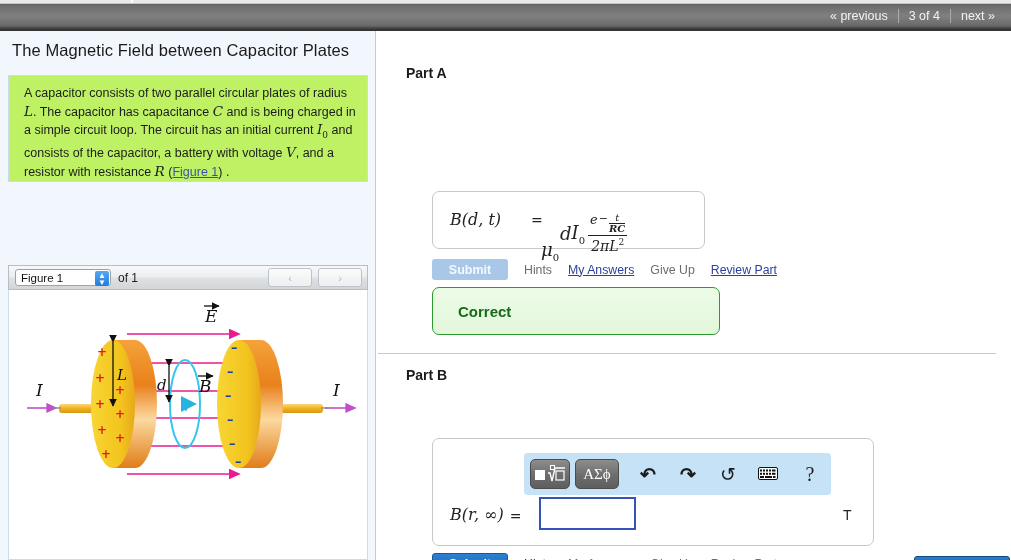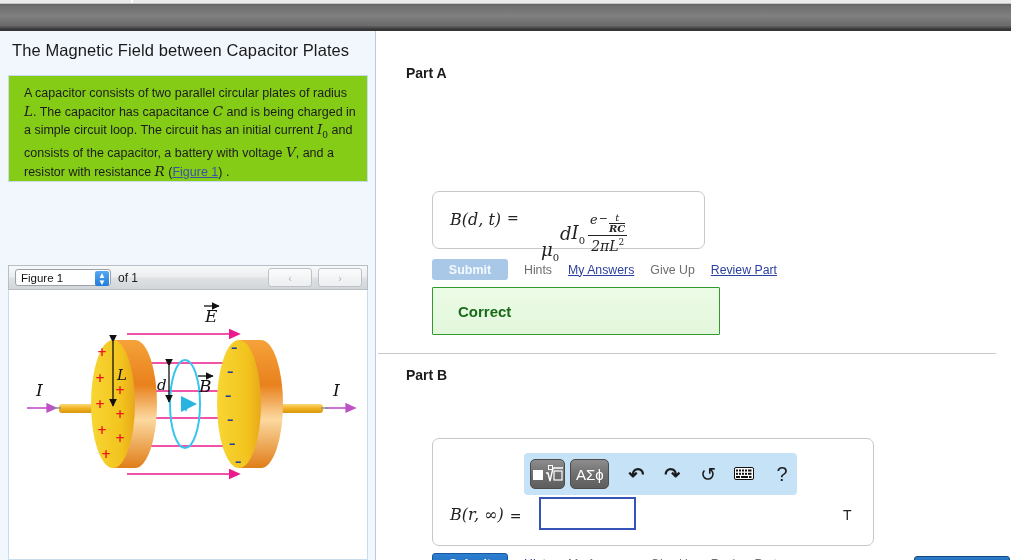--- a/index.html
+++ b/index.html
@@ -40,21 +40,21 @@
     background:#f2f6fd;
     border-right:1px solid #b9cde0;
     box-sizing:border-box;
   }
   .ptitle{
     position:absolute;left:12px;top:10px;width:355px;
     font-size:16.5px;color:#1a1a1a;letter-spacing:.1px;
   }
   .problembox{
     position:absolute;left:8px;top:44px;width:360px;height:107px;
-    background:#84cc16;border:1px solid #c9dceb;box-sizing:border-box;padding-left:8px;
+    background:#bef264;border:1px solid #c9dceb;box-sizing:border-box;padding-left:8px;
   }
   .problemtext{
     position:absolute;left:15px;top:9px;width:332px;
     font-size:12.5px;line-height:17.6px;color:#1c1c1c;
   }
   .mi{font-family:"DejaVu Serif", serif;font-style:italic;font-size:13.5px;}
   .misub{font-family:"DejaVu Serif", serif;font-style:italic;font-size:13.5px;}
   .misub sub{font-style:normal;font-size:9px;}
   .figlink{color:#3a53a4;text-decoration:underline;cursor:pointer;}
 
@@ -108,21 +108,21 @@
     display:flex;align-items:center;justify-content:center;
     font-size:12.5px;font-weight:bold;color:#fff;box-sizing:border-box;
   }
   .btn.disabled{background:#a9c8e8;color:#f4f9ff;}
   .btn.primary{background:linear-gradient(to bottom,#2f7fd0,#1667bd);border:1px solid #14589f;}
   .mlink{font-size:12.3px;color:#6d6d6d;margin-left:16px;white-space:nowrap;}
   .mlink.link{color:#2b3f9e;text-decoration:underline;cursor:pointer;}
   .mlink.link.grey{color:#1b3a8f;}
 
   .correctbox{
-    border:1px solid #2e9b2e;border-radius:1px;
+    border:1px solid #2e9b2e;border-radius:7px;
     background:linear-gradient(to bottom,#ecfbe6,#e3f7dc);
     box-sizing:border-box;display:flex;align-items:center;
   }
   .correctbox span{margin-left:25px;color:#176b17;font-weight:bold;font-size:15px;}
 
   .hrule{height:1px;background:#c9c9c9;}
 
   
   .mathbar{
     background:#c6e2f7;border-radius:4px;display:flex;align-items:center;
@@ -151,20 +151,27 @@
   .fmath{font-family:"DejaVu Serif", serif;}
 </style>
 </head>
 <body>
 
 <div class="app">
 
   <div class="topbar">
     <div class="hairline"></div>
     <div class="tabnotch"></div>
+    <div class="nav">
+      <span class="navlink">« previous</span>
+      <span class="navsep"></span>
+      <span class="navlink">3 of 4</span>
+      <span class="navsep"></span>
+      <span class="navlink">next »</span>
+    </div>
   </div>
 
   <div class="left">
 
     <div class="ptitle">The Magnetic Field between Capacitor Plates</div>
 
     <div class="problembox">
       <div class="problemtext">
         <span>A capacitor consists of two parallel circular plates of radius </span><span class="mi">L</span><span>. The capacitor has capacitance </span><span class="mi">C</span><span> and is being charged in a simple circuit loop. The circuit has an initial current </span><span class="misub"><span>I</span><sub>0</sub></span><span> and consists of the capacitor, a battery with voltage </span><span class="mi">V</span><span>, and a resistor with resistance </span><span class="mi">R</span><span> (</span><span class="figlink">Figure 1</span><span>) .</span>
       </div>
@@ -288,21 +295,21 @@
     </div>
   </div>
 
   <div class="right">
 
     <div class="partlabel" style="position:absolute;left:29px;top:34px;">Part A</div>
 
 
 
     <div class="ansbox" style="position:absolute;left:55px;top:160px;width:273px;height:58px;">
-      <div style="position:absolute;left:17px;top:18px;display:flex;align-items:flex-start;">
+      <div style="position:absolute;left:17px;top:18px;display:flex;align-items:center;gap:24px;">
         <span class="fmath" style="font-style:italic;font-size:16px;">B(d, t)</span>
         <span class="fmath" style="font-size:14px;margin-left:6px;">=</span>
       </div>
       <div style="position:absolute;left:108px;top:12px;display:flex;align-items:center;">
         <span class="fmath" style="font-style:italic;font-size:18px;margin-top:35px;"><span>μ</span><sub style="font-style:normal;font-size:10px;">0</sub></span>
         <span class="fmath" style="font-style:italic;font-size:18px;margin-left:1px;">d</span>
         <span class="fmath" style="font-style:italic;font-size:18px;"><span>I</span><sub style="font-style:normal;font-size:10px;">0</sub></span>
         <span style="display:inline-flex;flex-direction:column;align-items:center;margin-left:3px;line-height:1;">
           <span style="display:flex;align-items:flex-start;padding:0 2px 1px 2px;">
             <span class="fmath" style="font-style:italic;font-size:13px;">e</span>
@@ -331,21 +338,21 @@
       <span>Correct</span>
     </div>
 
     <div class="hrule" style="position:absolute;left:1px;top:322px;width:618px;"></div>
 
     <div class="partlabel" style="position:absolute;left:29px;top:336px;">Part B</div>
 
 
     <div class="ansbox" style="position:absolute;left:55px;top:407px;width:442px;height:108px;">
 
-      <div class="mathbar" style="position:absolute;left:91px;top:14px;width:273px;height:42px;padding-left:6px;">
+      <div class="mathbar" style="position:absolute;left:91px;top:14px;width:307px;height:42px;padding-left:6px;font-family:Liberation Serif, serif;">
         <div class="mbtn">
           <svg width="32" height="19" viewBox="0 0 32 19">
             <rect x="1" y="5" width="10" height="10" fill="#fff"></rect>
             <path d="M14,8 L16,8 L18,16 L21,3 L31,3" stroke="#fff" stroke-width="1.4" fill="none"></path>
             <rect x="22" y="6" width="8" height="9" fill="none" stroke="#fff" stroke-width="1.2"></rect>
             <rect x="16.5" y="0.5" width="4" height="4" fill="none" stroke="#fff" stroke-width="1"></rect>
           </svg>
         </div>
         <div class="mbtn" style="margin-left:5px;width:44px;">ΑΣϕ</div>
         <span class="micon" style="margin-left:12px;font-weight:bold;">↶</span>

